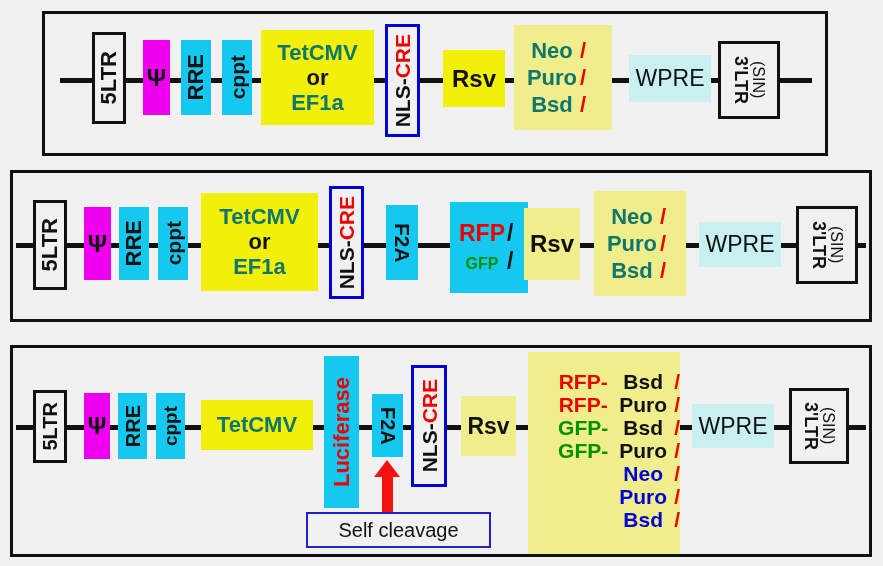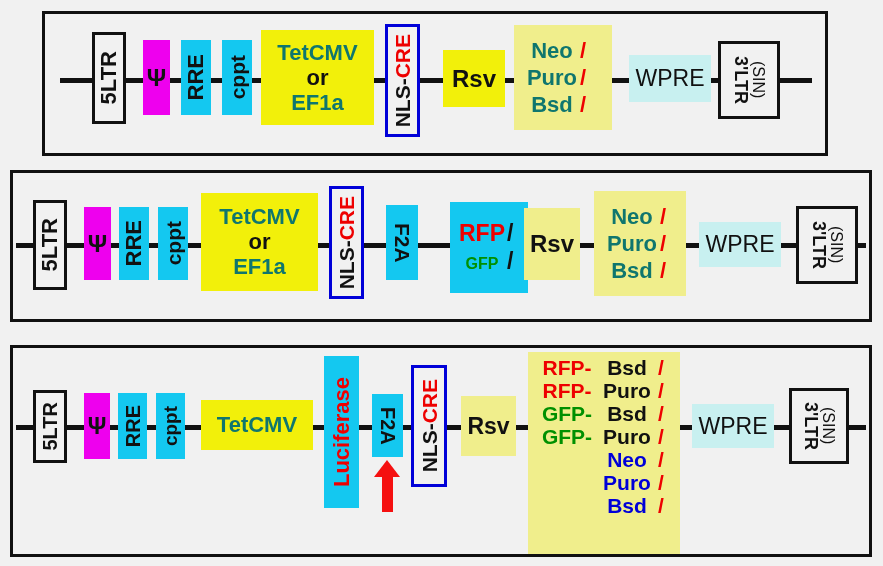--- a/index.html
+++ b/index.html
@@ -260,21 +260,21 @@
   </div>
 
   <div class="node brd-blue fill-none" style="left:411px; top:365px; width:36px; height:122px;">
     <span class="vtext-ccw bold" style="font-size:21px;"><span class="c-black">NLS-</span><span class="c-red">CRE</span></span>
   </div>
 
   <div class="node fill-paleyel" style="left:461px; top:396px; width:55px; height:60px;">
     <span class="bold c-black" style="font-size:23px;">Rsv</span>
   </div>
 
-  <div class="node fill-paleyel" style="left:528px; top:352px; width:152px; height:202px; align-items:flex-start; justify-content:flex-start; padding:5px 0 0 10px;">
+  <div class="node fill-paleyel" style="left:528px; top:352px; width:152px; height:202px; align-items:flex-start; justify-content:flex-end; padding:19px 0 0 10px;">
     <div class="stacklines" id="marker-list-3">
         <div class="row-line">
           <span class="bold" style="font-size: 21px; width: 58px; color: rgb(238, 0, 0);">RFP-</span>
           <span class="bold" style="font-size: 21px; width: 62px; color: rgb(17, 17, 17);">Bsd</span>
           <span class="bold c-red" style="font-size: 21px;">/</span>
         </div>
         <div class="row-line" style="margin-top: 2px;">
           <span class="bold" style="font-size: 21px; width: 58px; color: rgb(238, 0, 0);">RFP-</span>
           <span class="bold" style="font-size: 21px; width: 62px; color: rgb(17, 17, 17);">Puro</span>
           <span class="bold c-red" style="font-size: 21px;">/</span>
@@ -312,14 +312,17 @@
   </div>
 
   <div class="node brd-black fill-none" style="left:789px; top:388px; width:60px; height:76px;">
     <span class="vtext-cw bold c-black" style="font-size:18px;"><span>3'LTR</span></span>
     <span class="vtext-cw c-black" style="font-size:16px;">(SIN)</span>
   </div>
 
   <div class="arrow-shaft" style="left:382px; top:477px; height:35px;"></div>
   <div class="arrow-head" style="left:374px; top:460px;"></div>
 
+  <div class="callout" style="left:306px; top:512px; width:185px; height:36px;">
+    <span style="font-size:20px;">Self cleavage</span>
+  </div>
 
 </div>
 
 </body></html>

